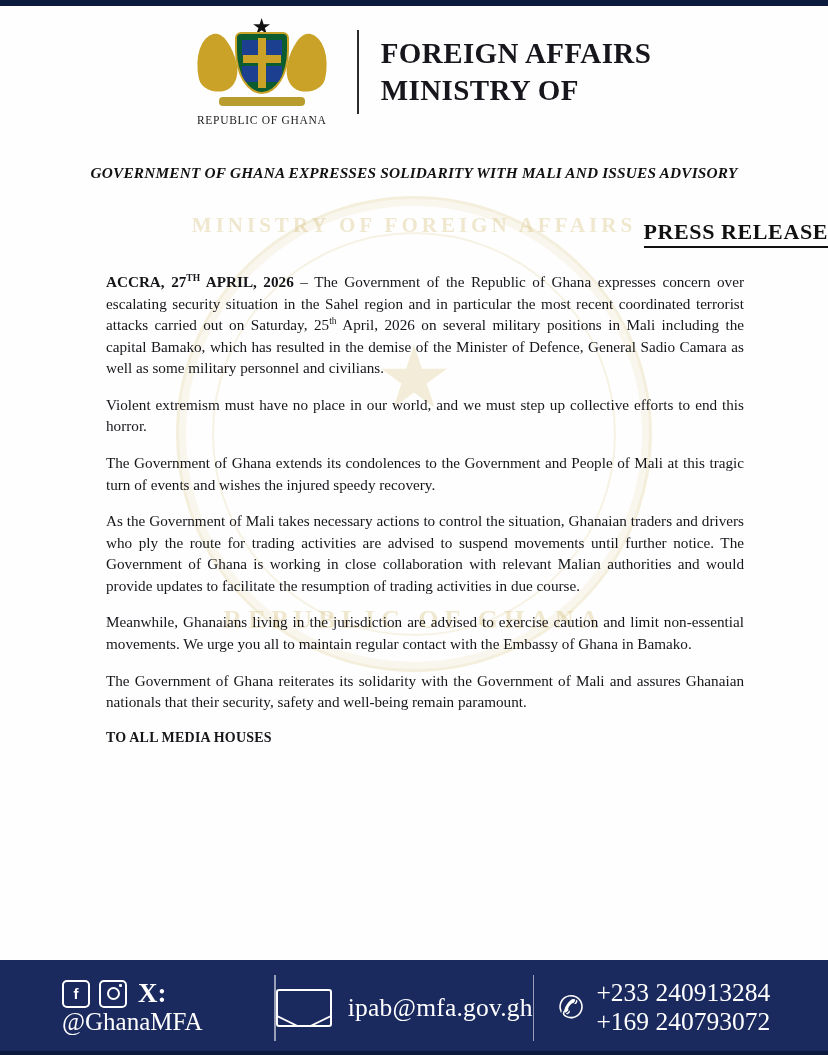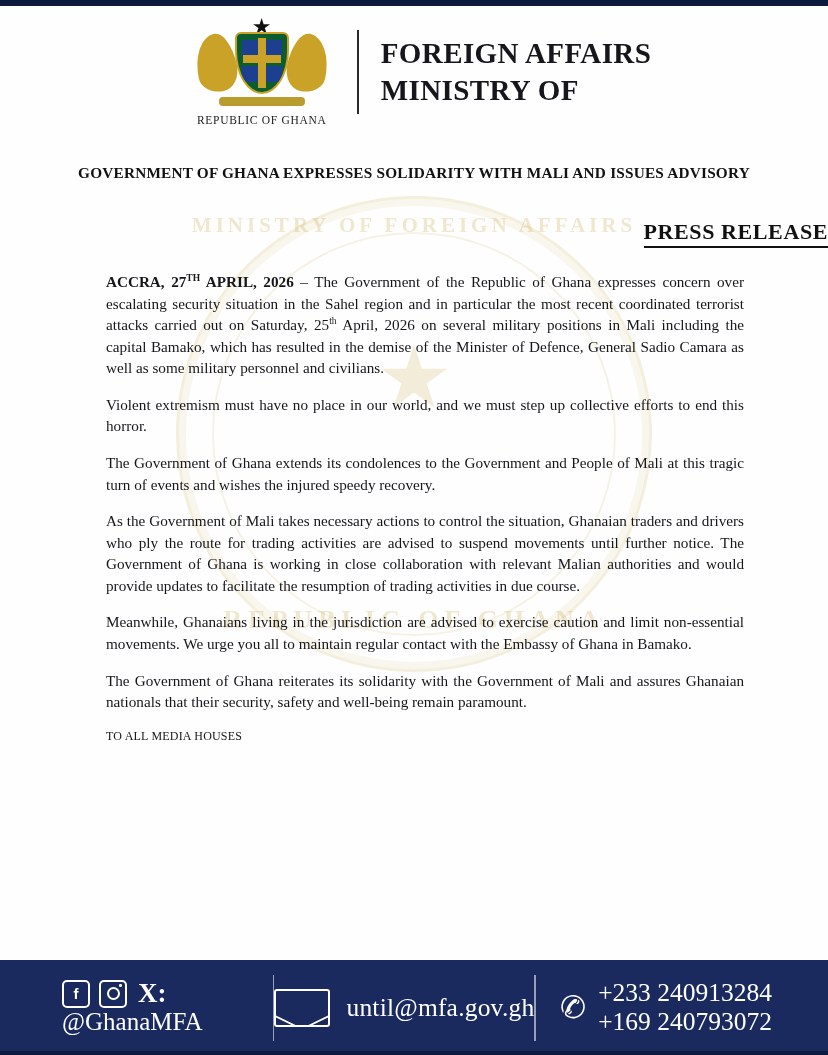--- a/index.html
+++ b/index.html
@@ -193,20 +193,21 @@
 
   
   .doc-title {
     text-align: center;
     font-weight: bold;
     font-size: 15.3px;
     line-height: 1.5;
     letter-spacing: 0.2px;
     margin: 30px 60px 0 60px;
     color: #111;
+    font-style: italic;
   }
   .press-release {
     text-align: right;
     font-weight: bold;
     font-size: 22px;
     letter-spacing: 0.6px;
     margin: 34px 0 0 0;
     color: #111;
   }
   .press-release span {
@@ -221,22 +222,22 @@
     line-height: 1.42;
     color: #15151a;
     text-align: justify;
   }
   .body-copy p { margin: 0 0 15px 0; }
   .body-copy p:last-child { margin-bottom: 0; }
   .lede-label { font-weight: bold; }
   sup { font-size: 9.5px; vertical-align: super; }
   .closing {
     margin: 52px 0 0 0;
-    font-weight: normal;
-    font-size: 12px;
+    font-weight: bold;
+    font-size: 14px;
     letter-spacing: 0.2px;
   }
 
   
   .footer {
     position: absolute;
     left: 0;
     bottom: 0;
     width: 828px;
     height: 95px;
@@ -453,21 +454,21 @@
         <div class="sq-icon ig-icon"></div>
         <div class="x-letter">X:</div>
       </div>
       <div class="handle">@GhanaMFA</div>
     </div>
 
     <div class="vsep"></div>
 
     <div class="footer-col fc-email">
       <div class="env"></div>
-      <div class="email-text">until@mfa.gov.gh</div>
+      <div class="email-text">ipab@mfa.gov.gh</div>
     </div>
 
     <div class="vsep"></div>
 
     <div class="footer-col fc-phone">
       <div class="phone-glyph">✆</div>
       <div class="phones">
         <div>+233 240913284</div>
         <div>+169 240793072</div>
       </div>

